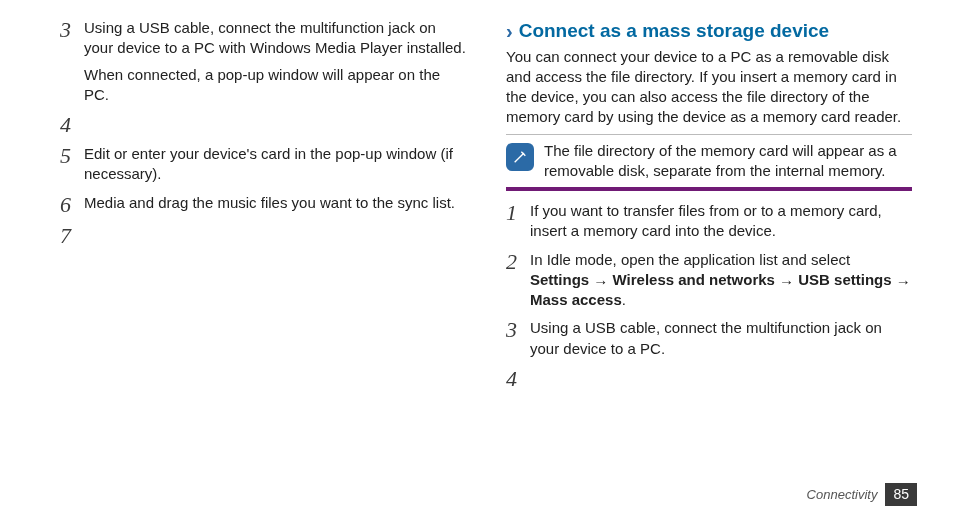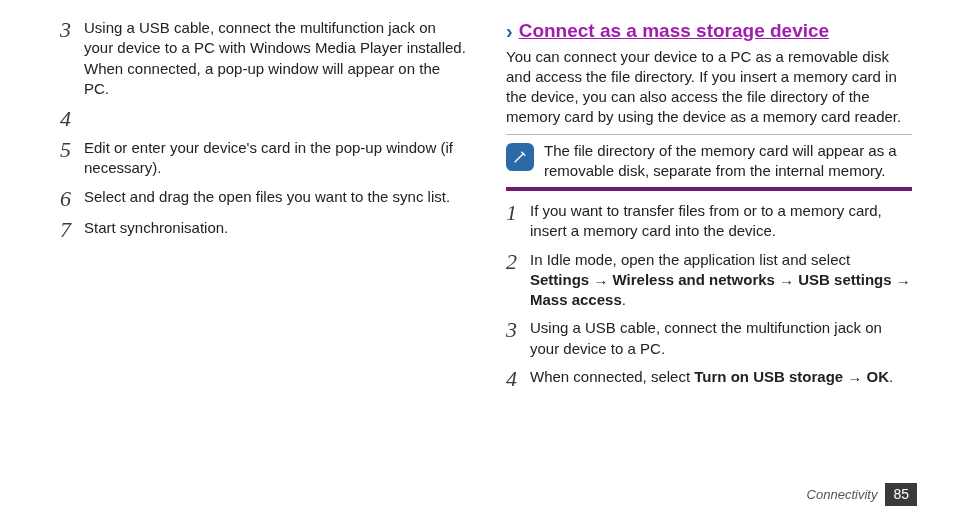--- a/index.html
+++ b/index.html
@@ -38,38 +38,38 @@
     color: #3b3b3b;
     width: 24px;
     flex: 0 0 24px;
     line-height: 1;
     margin-top: 1px;
   }
   .step-body {
     flex: 1;
   }
   .step-sub {
+    margin-top: 6px;
   }
   .section-title-row {
     display: flex;
     align-items: center;
     margin-bottom: 3px;
   }
   .chevron {
     color: #2b6aa6;
     font-size: 20px;
     font-weight: 700;
     margin-right: 6px;
     line-height: 1;
   }
   .section-title {
     font-weight: 700;
     font-size: 19px;
-    color: #a21caf;
-    text-decoration: underline;
+    color: #0369a1;
   }
   .intro {
     margin-bottom: 6px;
   }
   .note-box {
     display: flex;
     align-items: flex-start;
     border-top: 1px solid #bbb;
     border-bottom: 4px solid #701a75;
     padding: 6px 0;
@@ -139,29 +139,26 @@
     <div class="step">
       <div class="step-num">5</div>
       <div class="step-body">
         <span>Edit or enter your device's card in the pop-up window (if necessary).</span>
       </div>
     </div>
 
     <div class="step">
       <div class="step-num">6</div>
       <div class="step-body">
-        <span>Select and drag the open files you want to the sync list.</span>
+        <span>Media and drag the music files you want to the sync list.</span>
       </div>
     </div>
 
     <div class="step">
       <div class="step-num">7</div>
-      <div class="step-body">
-        <span>Start synchronisation.</span>
-      </div>
     </div>
 
   </div>
 
   <div class="col">
 
     <div class="section-title-row">
       <span class="chevron">›</span>
       <span class="section-title">Connect as a mass storage device</span>
     </div>
@@ -193,23 +190,20 @@
 
     <div class="step">
       <div class="step-num">3</div>
       <div class="step-body">
         <span>Using a USB cable, connect the multifunction jack on your device to a PC.</span>
       </div>
     </div>
 
     <div class="step">
       <div class="step-num">4</div>
-      <div class="step-body">
-        <span>When connected, select </span><span class="bold">Turn on USB storage → OK</span><span>.</span>
-      </div>
     </div>
 
   </div>
 
   <div class="footer">
     <span>Connectivity</span>
     <span class="page-num-box">85</span>
   </div>
 
 </div>

